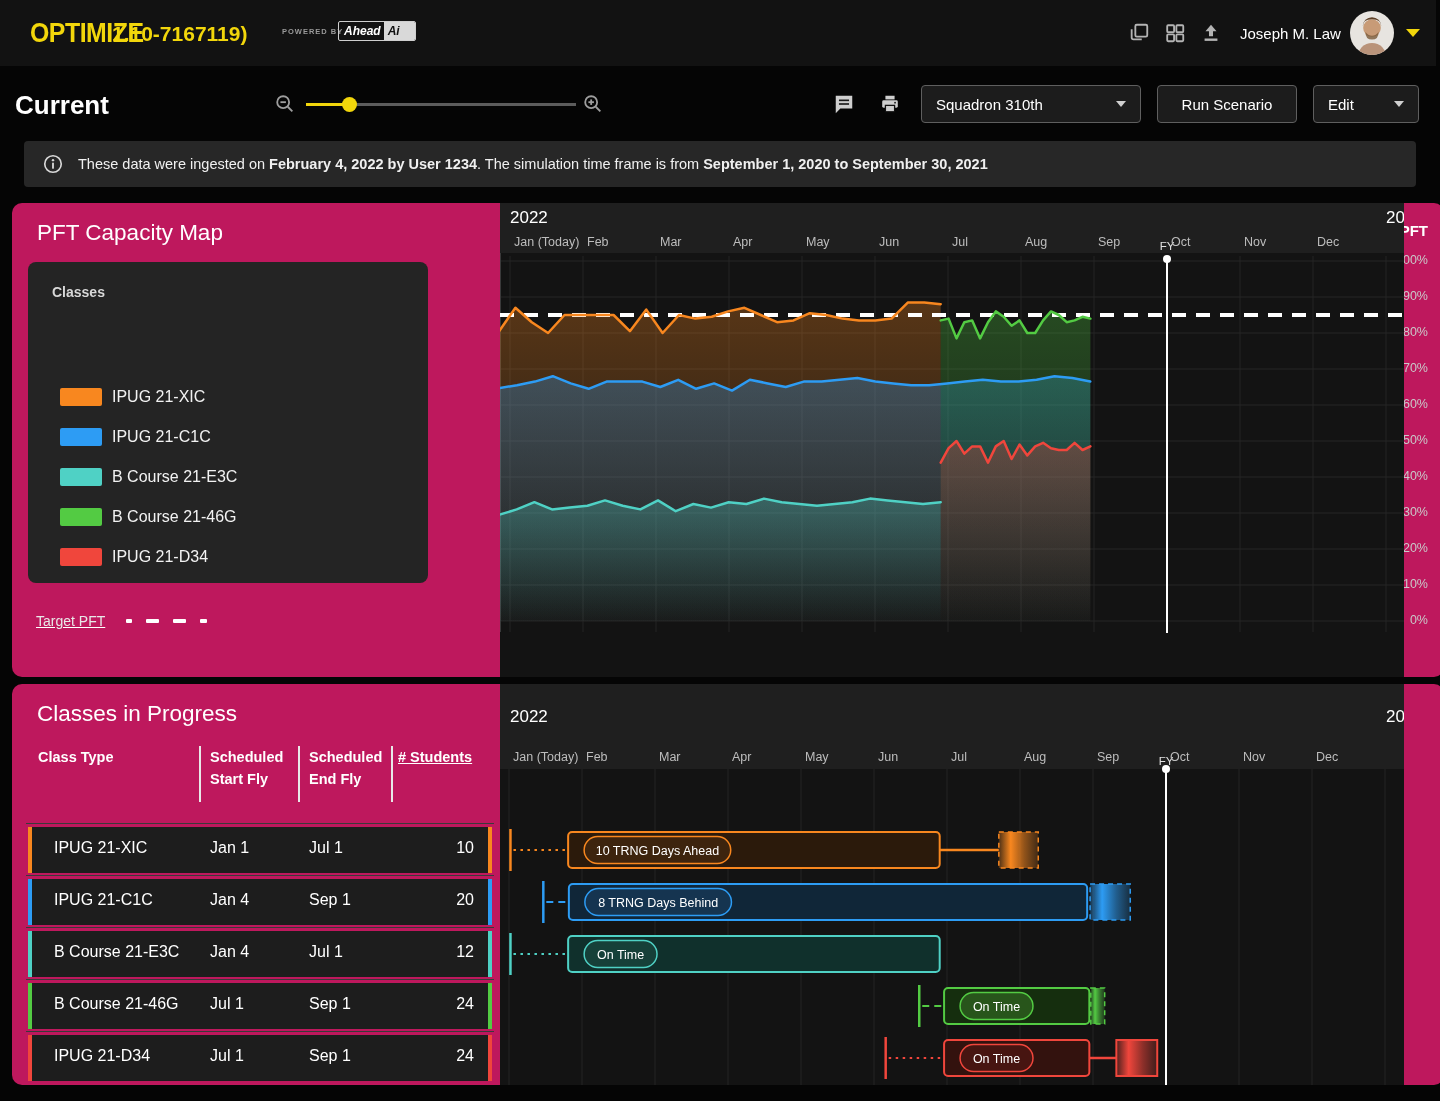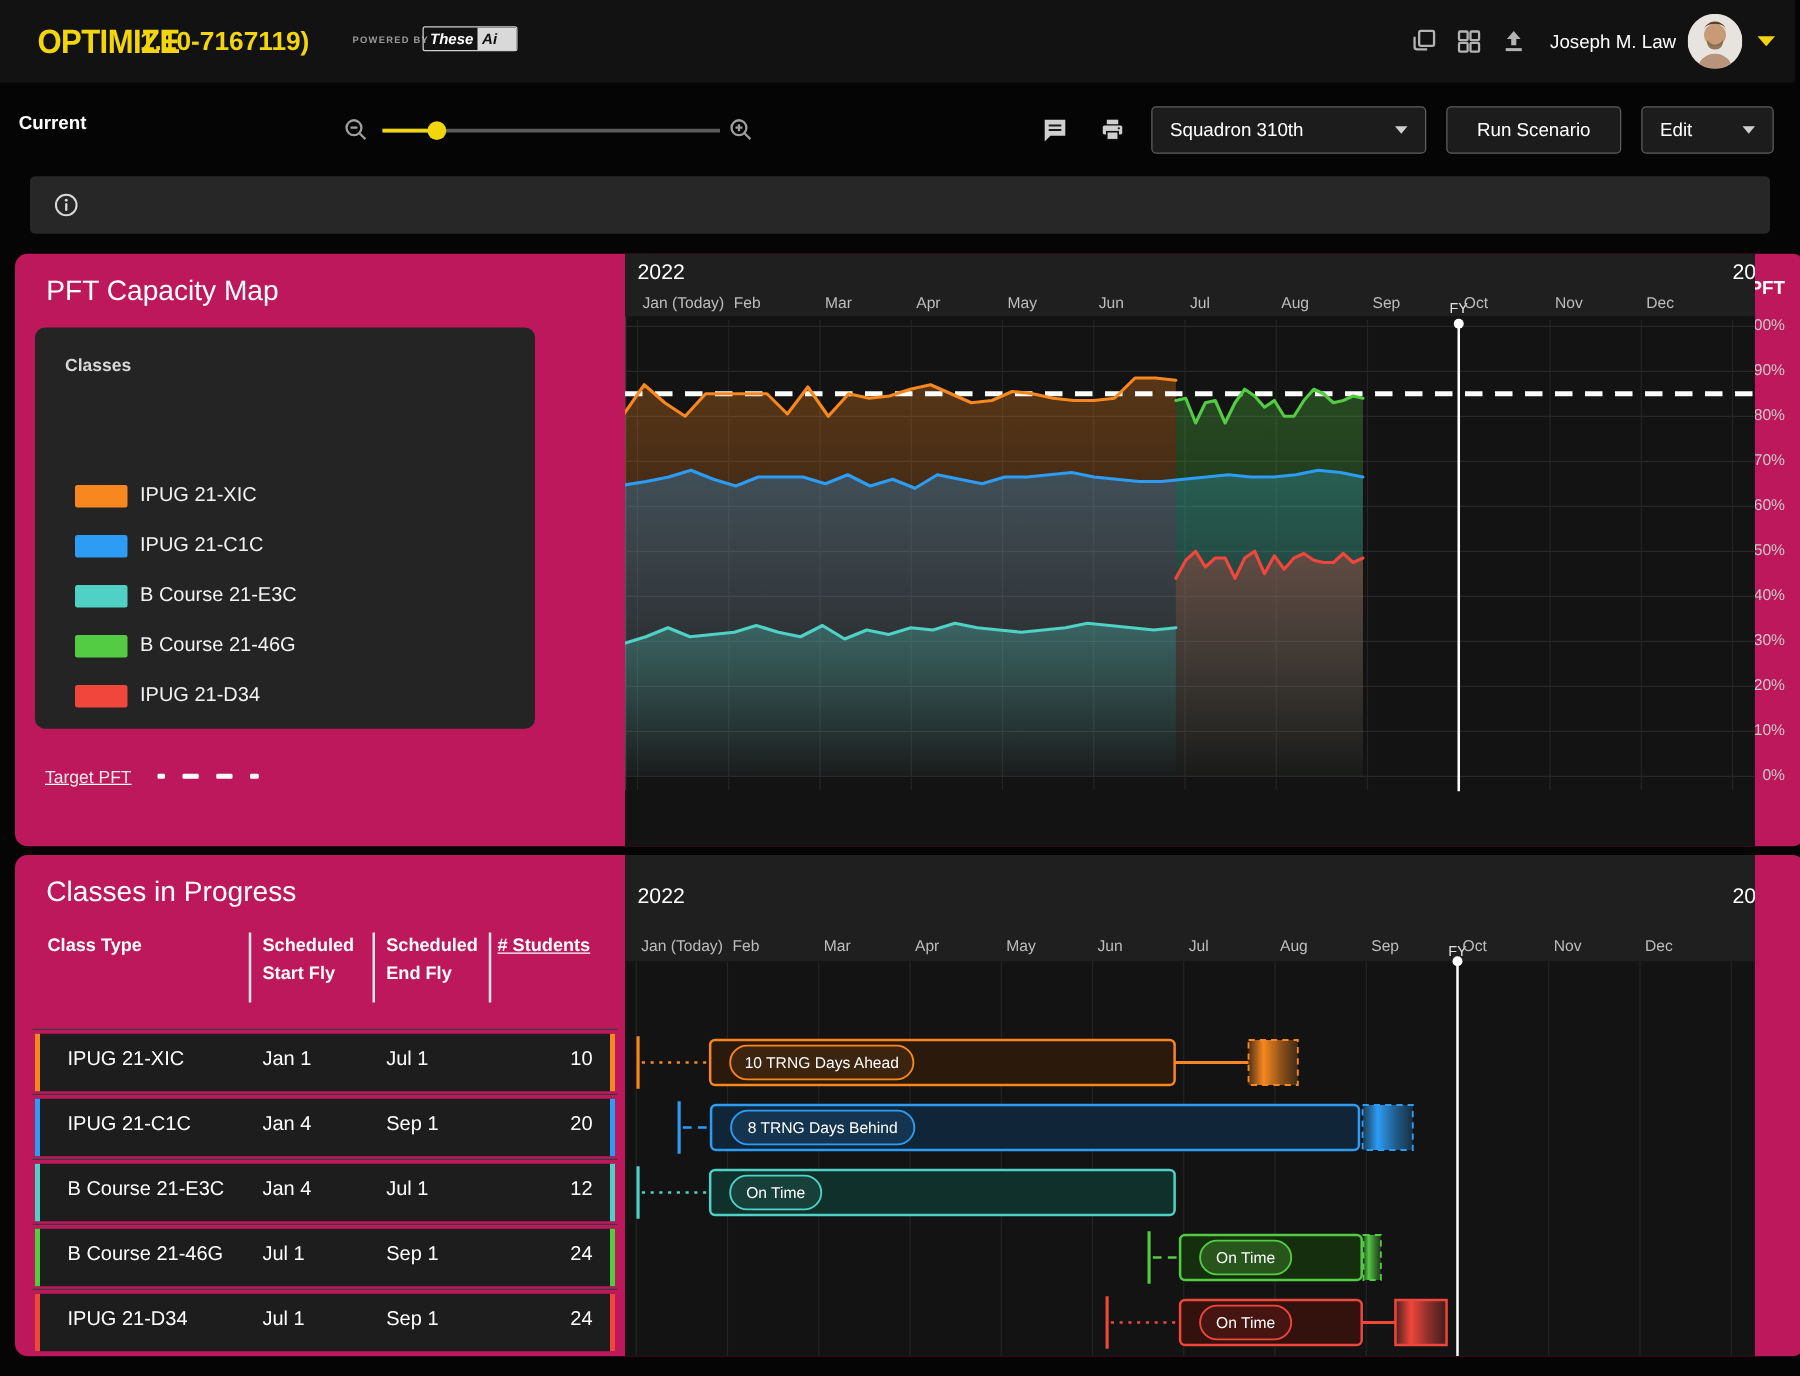--- a/index.html
+++ b/index.html
@@ -17,21 +17,21 @@
     display:flex; align-items:stretch; font-size:12px; font-weight:700; border-radius:2px; overflow:hidden; }
   .annobox .a1 { padding:2px 3px 0 5px; color:#fff; font-style:italic; }
   .annobox .a2 { background:#d9d9d9; color:#111; padding:2px 15px 0 4px; font-style:italic; }
   .tb-icon { position:absolute; top:22px; width:22px; height:22px; }
   .username { position:absolute; top:25px; font-size:15px; font-weight:400; color:#fff; }
   .avatar { position:absolute; left:1350px; top:11px; width:44px; height:44px; border-radius:50%; overflow:hidden; }
   .caret-y { position:absolute; left:1406px; top:29px; width:0; height:0;
     border-left:7px solid transparent; border-right:7px solid transparent; border-top:8px solid #F2D60B; }
 
   
-  .view-title { position:absolute; left:15px; top:90px; font-size:15px; font-weight:700; }
+  .view-title { position:absolute; left:15px; top:90px; font-size:26px; font-weight:700; }
   .slider-wrap { position:absolute; left:274px; top:92px; width:334px; height:24px; }
   .slider-track { position:absolute; left:32px; top:11px; width:270px; height:2.5px; background:#5c5c5c; }
   .slider-fill  { position:absolute; left:32px; top:11px; width:43px; height:2.5px; background:#F2D60B; }
   .slider-thumb { position:absolute; left:68px; top:5px; width:15px; height:15px; border-radius:50%; background:#F2D60B; }
   .tool-icon { position:absolute; top:93px; width:22px; height:22px; }
   .btn { position:absolute; top:85px; height:38px; background:#1c1c1c; border:1px solid #5f5f5f;
     border-radius:4px; display:flex; align-items:center; font-size:15px; color:#fff; cursor:pointer; }
   .caret-w { width:0; height:0; border-left:5.5px solid transparent; border-right:5.5px solid transparent;
     border-top:6.5px solid #cfcfcf; }
 
@@ -67,21 +67,21 @@
   .t-cell { position:absolute; top:12px; font-size:16px; color:#fff; }
 </style>
 </head>
 <body>
 
 <div class="topbar">
   <div class="brand">OPTIMIZE</div>
   <div class="version">1.10-7167119)</div>
   <div class="poweredby">POWERED BY</div>
   <div class="annobox">
-    <span class="a1">These</span>
+    <span class="a1">Ahead</span>
     <span class="a2">Ai</span>
   </div>
 
   <svg class="tb-icon" style="left:1128px" viewBox="0 0 24 24">
     <rect x="8" y="3" width="13" height="13" rx="1.5" fill="none" stroke="#b4b4b4" stroke-width="2"></rect>
     <path d="M4 8 v9 a2 2 0 0 0 2 2 h9" fill="none" stroke="#b4b4b4" stroke-width="2"></path>
   </svg>
   <svg class="tb-icon" style="left:1164px" viewBox="0 0 24 24">
     <rect x="3.5" y="3.5" width="7.5" height="7.5" rx="1" fill="none" stroke="#b4b4b4" stroke-width="2"></rect>
     <rect x="13.5" y="3.5" width="7.5" height="7.5" rx="1" fill="none" stroke="#b4b4b4" stroke-width="2"></rect>
@@ -148,20 +148,23 @@
   <span>Edit</span>
   <span class="caret-w"></span>
 </div>
 
 <div class="banner">
   <svg class="icon" width="22" height="22" viewBox="0 0 24 24">
     <circle cx="12" cy="12" r="9" fill="none" stroke="#d8d8d8" stroke-width="1.8"></circle>
     <circle cx="12" cy="7.8" r="1.3" fill="#d8d8d8"></circle>
     <rect x="11" y="10.3" width="2" height="7" rx="1" fill="#d8d8d8"></rect>
   </svg>
+  <span>
+    <span>These data were ingested on </span><b>February 4, 2022 by User 1234</b><span>. The simulation time frame is from </span><b>September 1, 2020 to September 30, 2021</b>
+  </span>
 </div>
 
 <div class="card" id="card-capacity">
   <div class="panel-title">PFT Capacity Map</div>
   <div class="legend-card">
     <div class="legend-head">Classes</div>
     <div id="legend-list">
         <div class="legend-item" style="top: 118px;">
           <span class="legend-swatch" style="background: rgb(248, 135, 31);"></span>
           <span class="legend-label">IPUG 21-XIC</span>

